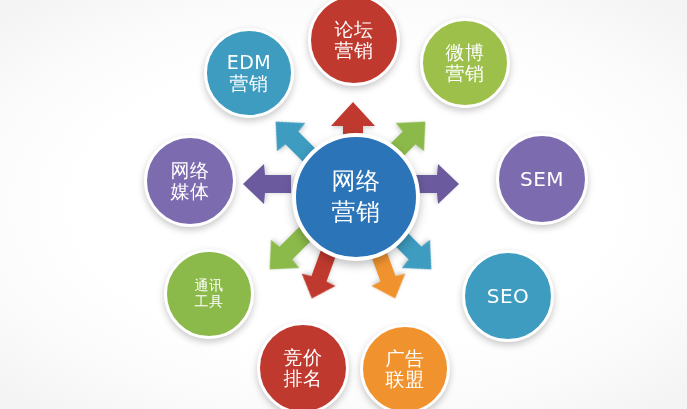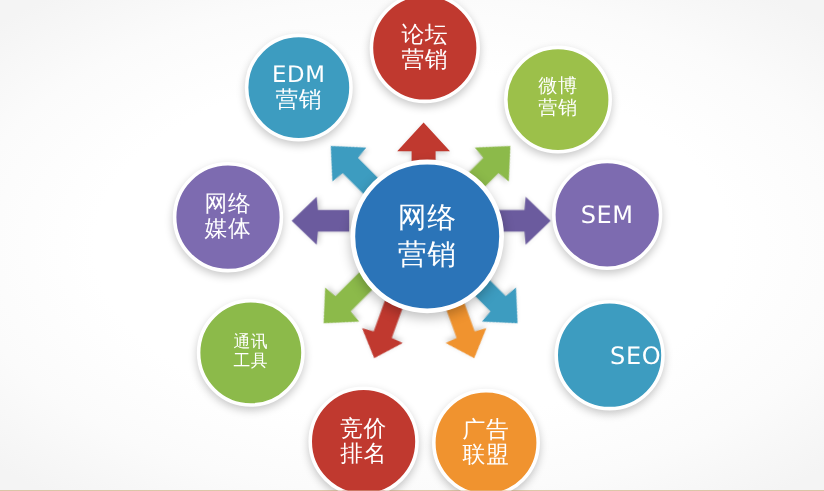--- a/index.html
+++ b/index.html
@@ -8,21 +8,21 @@
     padding: 0;
     background: #ffffff;
   }
   body {
     font-family: "DejaVu Sans", "Liberation Sans", sans-serif;
   }
   #canvas {
     position: relative;
     width: 687px;
     height: 409px;
-    background: #a16207;
+    background: #15803d;
     overflow: hidden;
   }
   
   #bg-wash {
     position: absolute;
     inset: 0;
     background:
       radial-gradient(ellipse 70% 65% at 50% 50%, #ffffff 55%, #fbfbfb 78%, #f4f4f4 100%);
     pointer-events: none;
   }
@@ -56,25 +56,25 @@
     font-size: 24px;
     z-index: 6;
     border-width: 4px;
     box-shadow: 0 4px 10px rgba(0,0,0,0.25);
   }
   #node-center .line { padding: 2px 0; }
 
   
   #node-forum   { width: 92px; height: 92px; left: 308px; top: -6px;  font-size: 19px; }
   #node-edm     { width: 90px; height: 90px; left: 204px; top: 28px;  font-size: 19px; }
-  #node-weibo   { width: 90px; height: 90px; left: 420px; top: 38px;  font-size: 16px; font-family: Liberation Mono, monospace; }
+  #node-weibo   { width: 90px; height: 90px; left: 420px; top: 18px;  font-size: 19px; }
   #node-media   { width: 92px; height: 92px; left: 144px; top: 135px; font-size: 19px; }
-  #node-sem     { width: 92px; height: 92px; left: 460px; top: 133px; font-size: 20px; }
+  #node-sem     { width: 92px; height: 92px; left: 496px; top: 133px; font-size: 20px; }
   #node-im      { width: 90px; height: 90px; left: 164px; top: 249px; font-size: 14px; }
-  #node-seo     { width: 92px; height: 92px; left: 462px; top: 250px; font-size: 20px; align-items: flex-end; }
+  #node-seo     { width: 92px; height: 92px; left: 462px; top: 250px; font-size: 20px; }
   #node-bidding { width: 92px; height: 92px; left: 257px; top: 322px; font-size: 19px; }
   #node-adnet   { width: 90px; height: 90px; left: 360px; top: 324px; font-size: 19px; }
 
   
   .arrow {
     position: absolute;
     z-index: 3;
     filter: drop-shadow(0 2px 2px rgba(0,0,0,0.18));
   }
   .arrow svg { display: block; }

